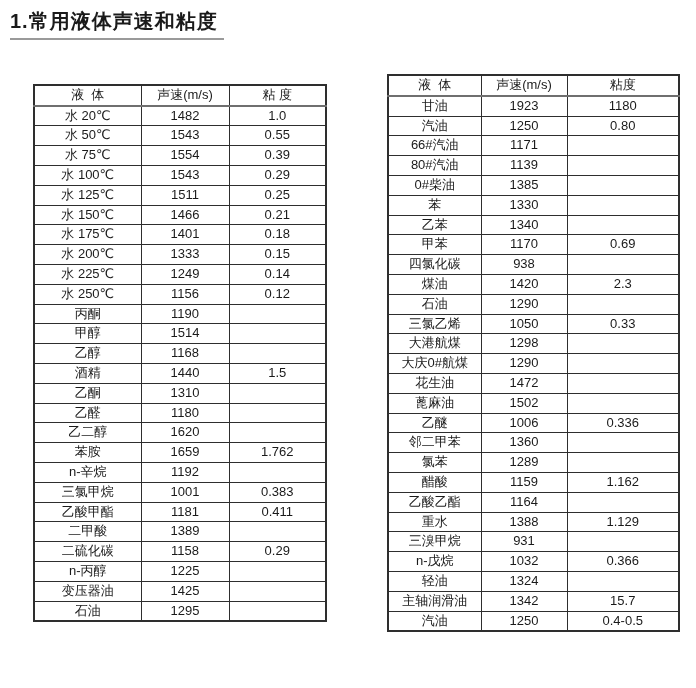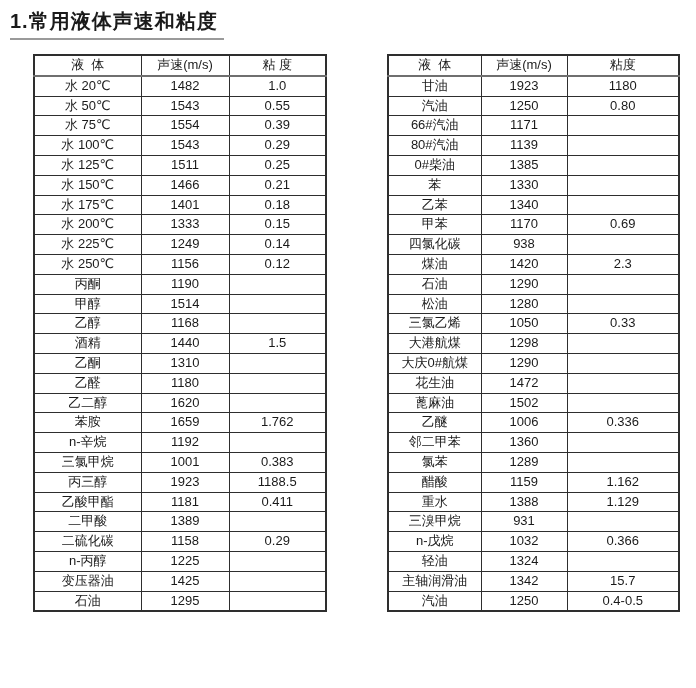--- a/index.html
+++ b/index.html
@@ -23,21 +23,21 @@
     padding: 0 6px 4px 0;
     font-size: 20px;
     font-weight: bold;
     letter-spacing: 1px;
     border-bottom: 2px solid #9a9a9a;
     line-height: 1.3;
   }
   .tables {
     display: flex;
     align-items: center;
-    margin-top: 14px;
+    margin-top: 34px;
   }
   table.liquids {
     border-collapse: collapse;
     table-layout: fixed;
     border: 2px solid #2e2e2e;
   }
   table.tbl-left  { margin-left: 33px; }
   table.tbl-right { margin-left: 60px; }
   table.liquids th,
   table.liquids td {
@@ -179,25 +179,20 @@
           <td>n-辛烷</td>
           <td>1192</td>
           <td></td>
         </tr>
         <tr>
           <td>三氯甲烷</td>
           <td>1001</td>
           <td>0.383</td>
         </tr>
         <tr>
-          <td>丙三醇</td>
-          <td>1923</td>
-          <td>1188.5</td>
-        </tr>
-        <tr>
           <td>乙酸甲酯</td>
           <td>1181</td>
           <td>0.411</td>
         </tr>
         <tr>
           <td>二甲酸</td>
           <td>1389</td>
           <td></td>
         </tr>
         <tr>
@@ -286,25 +281,20 @@
           <td>煤油</td>
           <td>1420</td>
           <td>2.3</td>
         </tr>
         <tr>
           <td>石油</td>
           <td>1290</td>
           <td></td>
         </tr>
         <tr>
-          <td>松油</td>
-          <td>1280</td>
-          <td></td>
-        </tr>
-        <tr>
           <td>三氯乙烯</td>
           <td>1050</td>
           <td>0.33</td>
         </tr>
         <tr>
           <td>大港航煤</td>
           <td>1298</td>
           <td></td>
         </tr>
         <tr>
@@ -334,20 +324,25 @@
         </tr>
         <tr>
           <td>氯苯</td>
           <td>1289</td>
           <td></td>
         </tr>
         <tr>
           <td>醋酸</td>
           <td>1159</td>
           <td>1.162</td>
+        </tr>
+        <tr>
+          <td>乙酸乙酯</td>
+          <td>1164</td>
+          <td></td>
         </tr>
         <tr>
           <td>重水</td>
           <td>1388</td>
           <td>1.129</td>
         </tr>
         <tr>
           <td>三溴甲烷</td>
           <td>931</td>
           <td></td>

